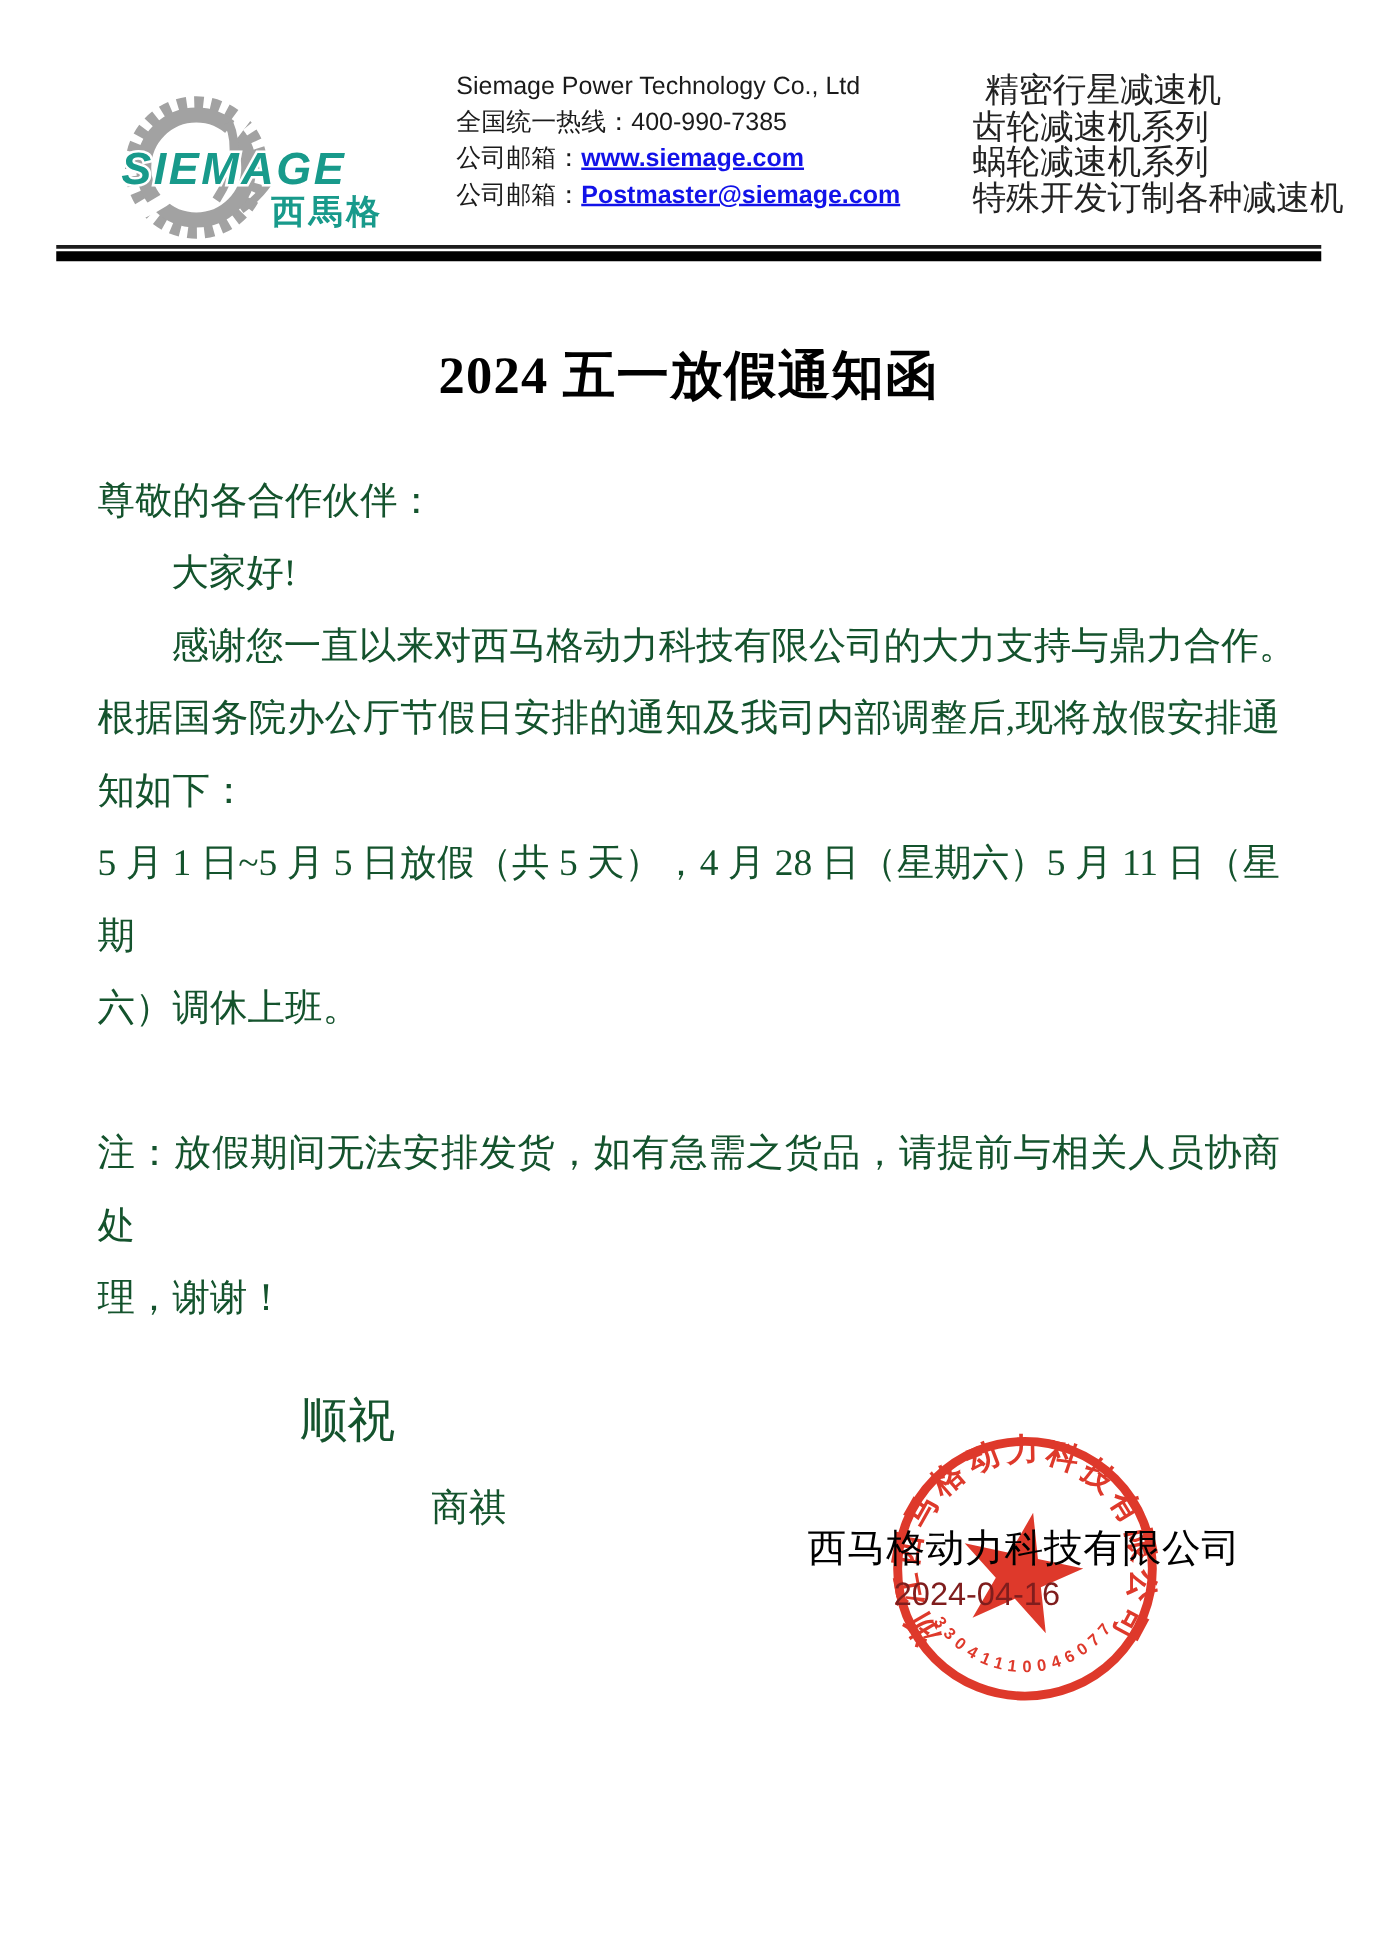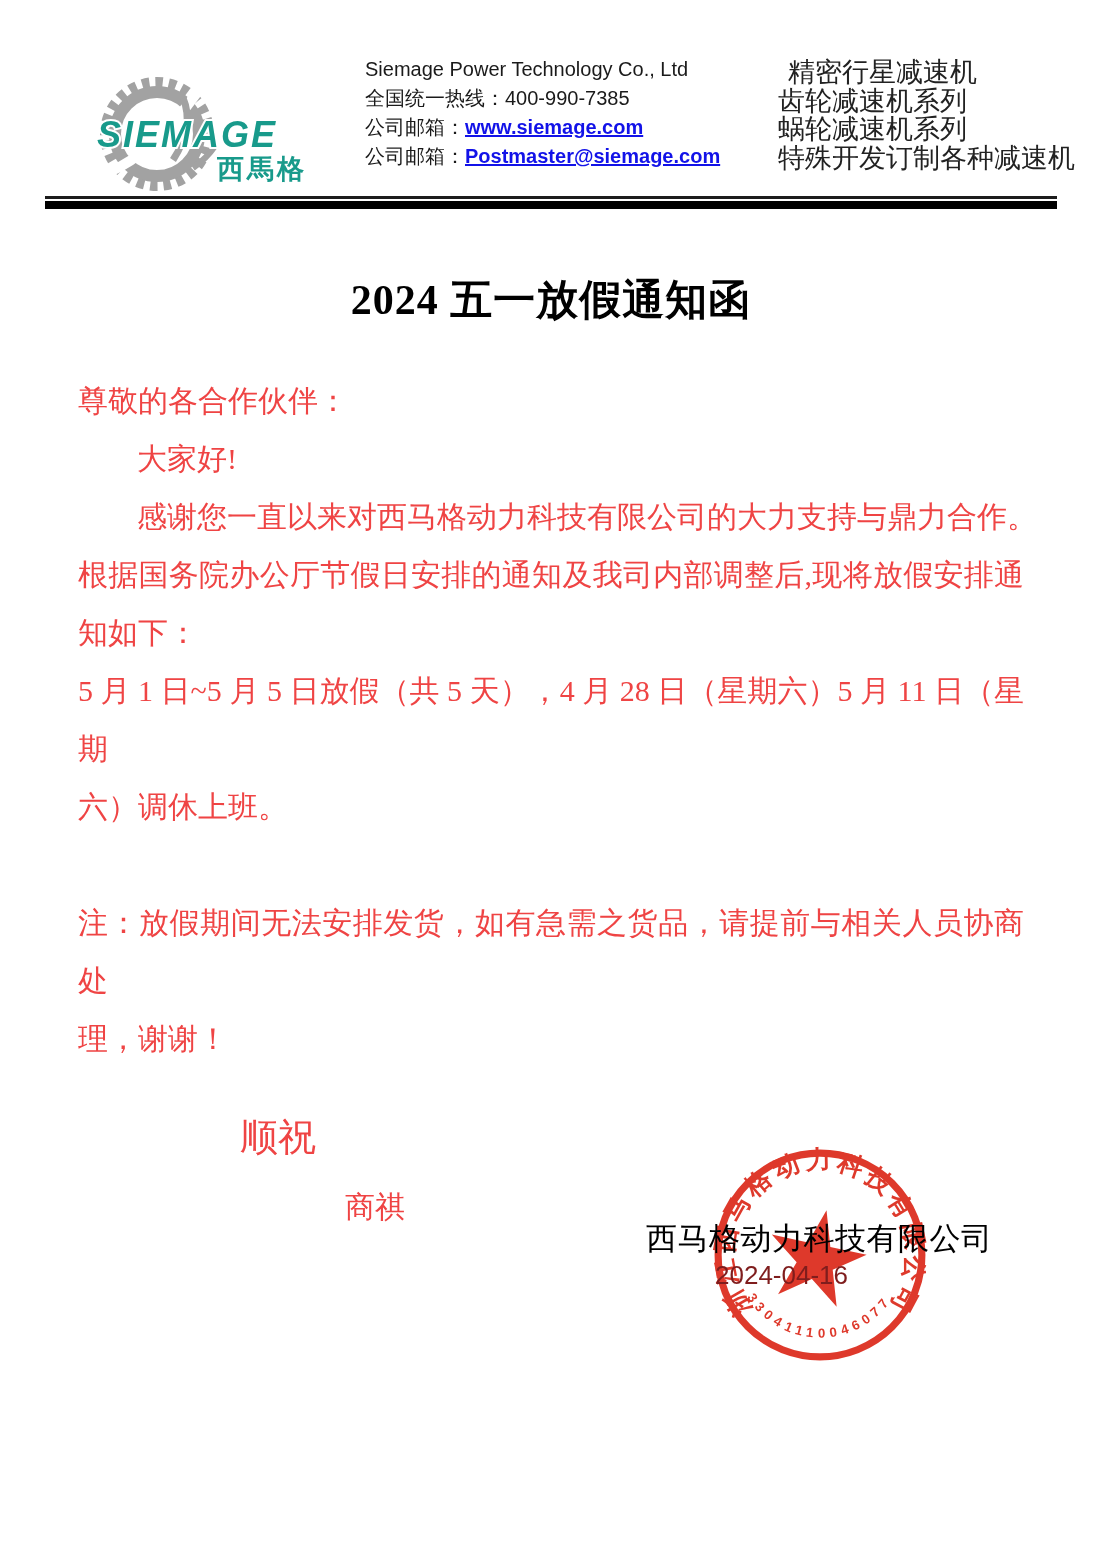--- a/index.html
+++ b/index.html
@@ -20,21 +20,21 @@
     font-size:27px; line-height:28.5px; color:#222; }
   .hdr-right .row:first-child { padding-left:10px; }
   .rule { position:absolute; left:45px; top:196px; width:1012px; }
   .rule .thin { height:3px; background:#1c1c1c; }
   .rule .thick { height:8px; background:#000; margin-top:2px; }
   
   .title { position:absolute; left:0; top:252px; width:100%; text-align:center;
     font-size:42px; font-weight:bold; letter-spacing:1px; color:#000;margin-top:20px; }
   
   .letter { position:absolute; left:0; top:372px; width:100%; padding:0 78px;
-    font-size:30px; color:#ef4444; }
+    font-size:30px; color:#14532d; }
   .line { line-height:58px; min-height:58px; white-space:nowrap; }
   .line.ind { padding-left:59px; }
   .line.fill { white-space:normal; text-align:justify; text-align-last:justify; }
   .line.gap { margin-top:58px; }
   .closing1 { line-height:58px; font-size:38px; margin-top:40px; padding-left:162px; }
   .closing2 { line-height:58px; font-size:30px; margin-top:12px; padding-left:267px; }
   
   .stamp { position:absolute; left:711px; top:1146px; width:218px; height:218px; opacity:.93; }
   .sig-company { position:absolute; left:646px; top:1218px; font-size:31px;
     letter-spacing:0.5px; color:#000; white-space:nowrap;text-align:center; }

